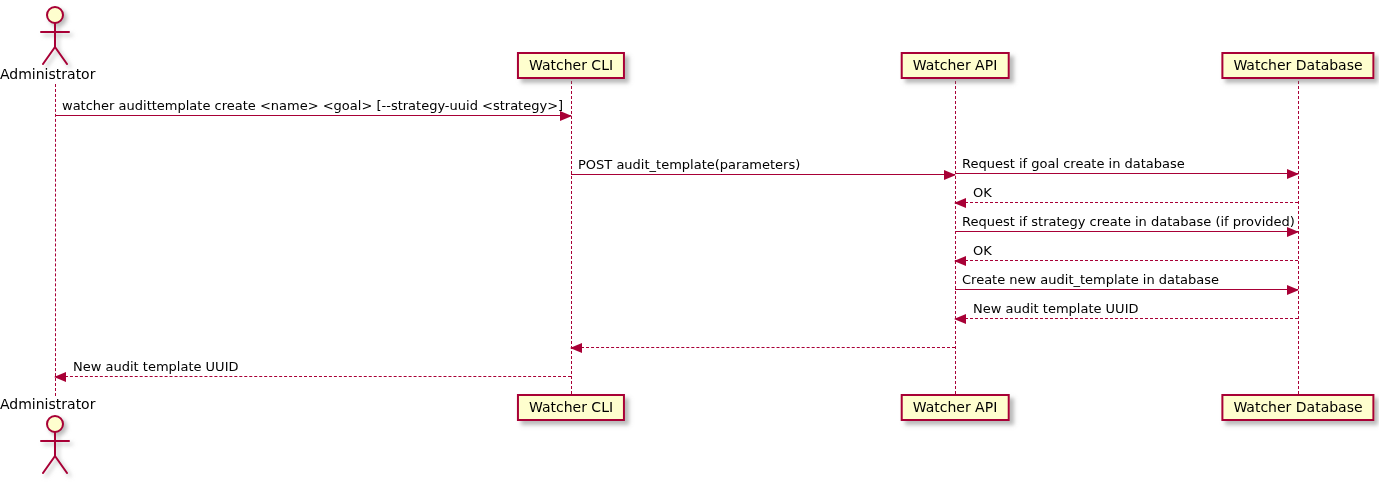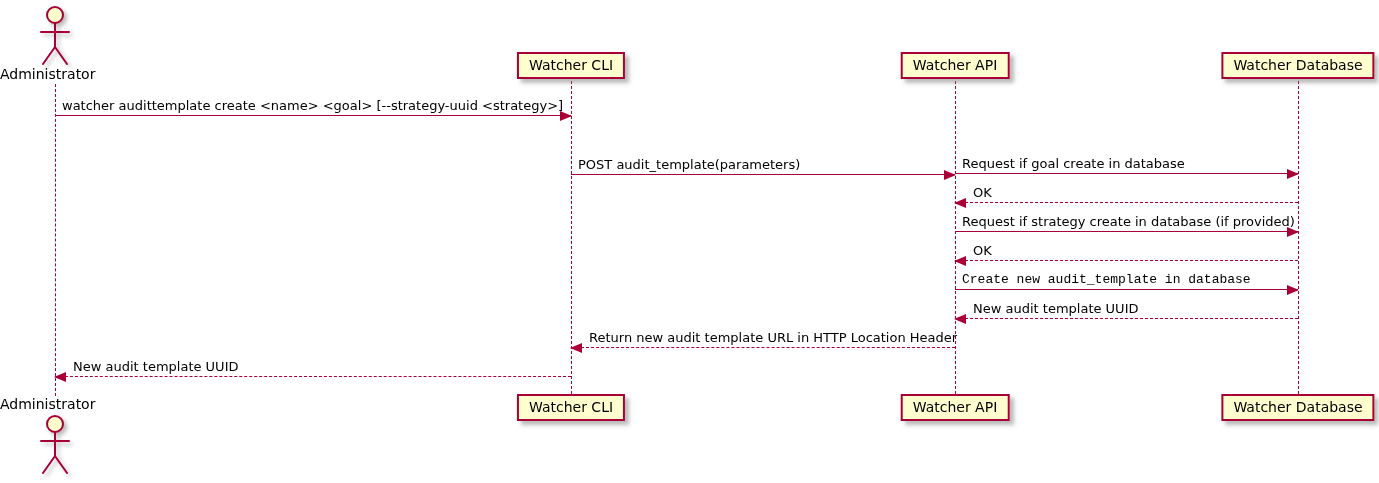--- a/index.html
+++ b/index.html
@@ -110,32 +110,31 @@
       <div class="message" style="left: 955px; top: 212px; width: 343px;">
         <span class="msg-label" style="left: 7px;">Request if strategy create in database (if provided)</span>
         <div class="msg-line solid"></div>
         <div class="arrowhead right"></div>
       </div>
       <div class="message" style="left: 955px; top: 241px; width: 343px;">
         <span class="msg-label" style="left: 18px;">OK</span>
         <div class="msg-line dashed"></div>
         <div class="arrowhead left"></div>
       </div>
-      <div class="message" style="left: 955px; top: 270px; width: 343px; font-family: Liberation Mono, monospace;">
+      <div class="message" style="left: 955px; top: 270px; width: 343px;">
         <span class="msg-label" style="left: 7px;">Create new audit_template in database</span>
         <div class="msg-line solid"></div>
         <div class="arrowhead right"></div>
       </div>
       <div class="message" style="left: 955px; top: 299px; width: 343px;">
         <span class="msg-label" style="left: 18px;">New audit template UUID</span>
         <div class="msg-line dashed"></div>
         <div class="arrowhead left"></div>
       </div>
       <div class="message" style="left: 571px; top: 328px; width: 384px;">
-        <span class="msg-label" style="left: 18px;">Return new audit template URL in HTTP Location Header</span>
         <div class="msg-line dashed"></div>
         <div class="arrowhead left"></div>
       </div>
       <div class="message" style="left: 55px; top: 357px; width: 516px;">
         <span class="msg-label" style="left: 18px;">New audit template UUID</span>
         <div class="msg-line dashed"></div>
         <div class="arrowhead left"></div>
       </div>
     </div>
 

